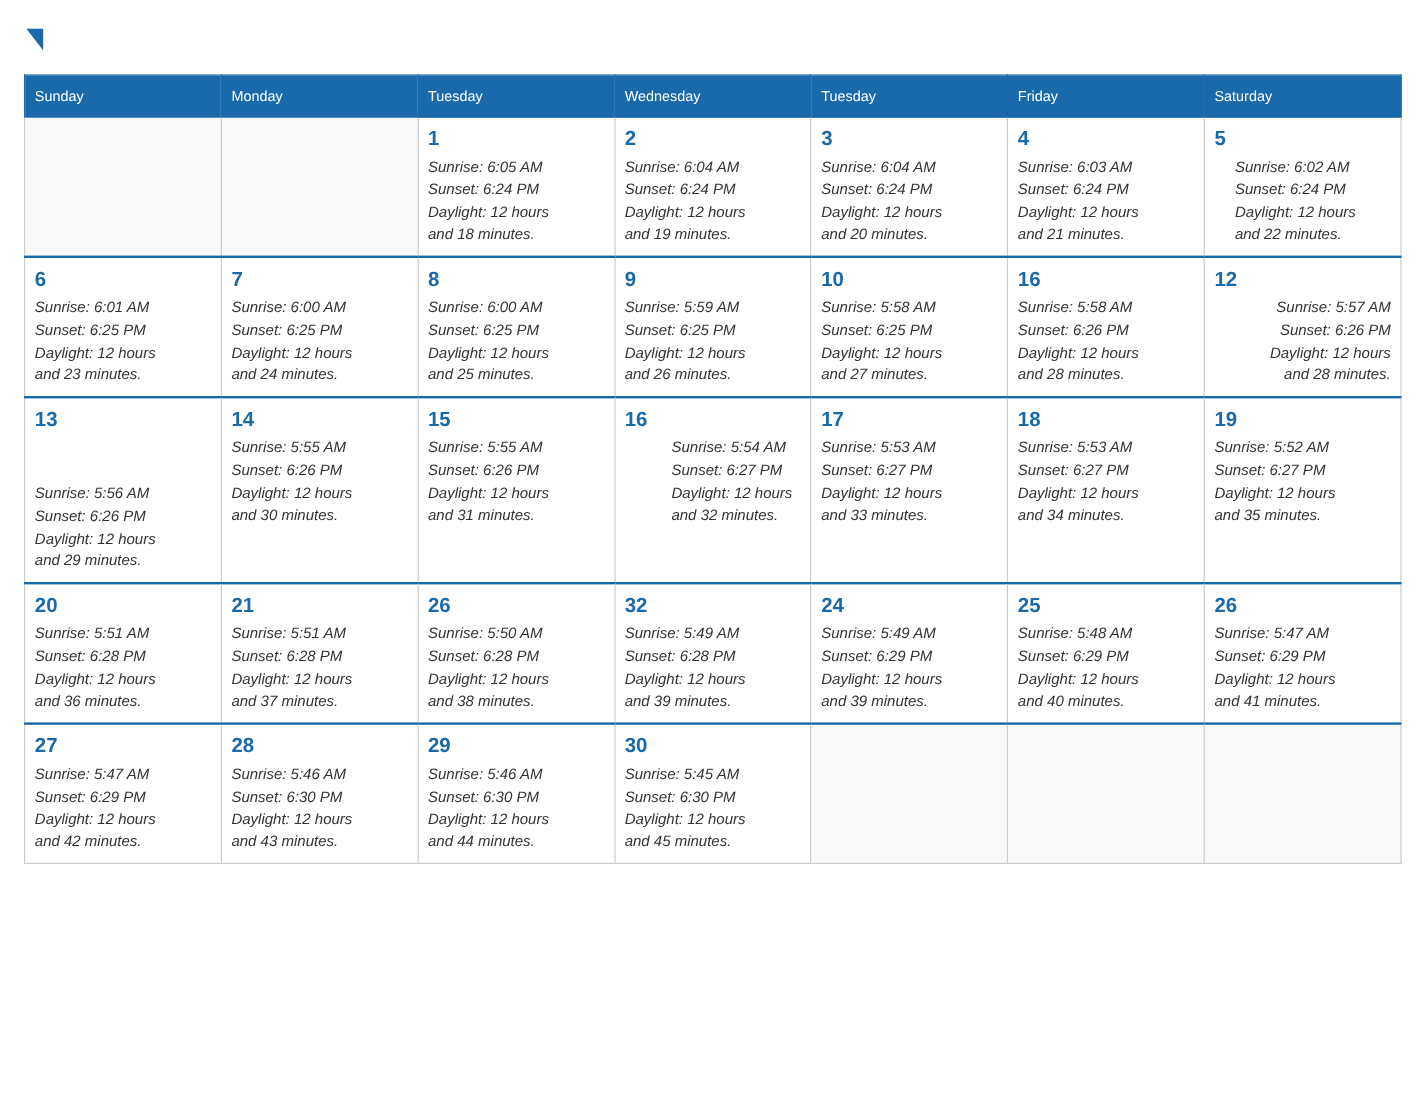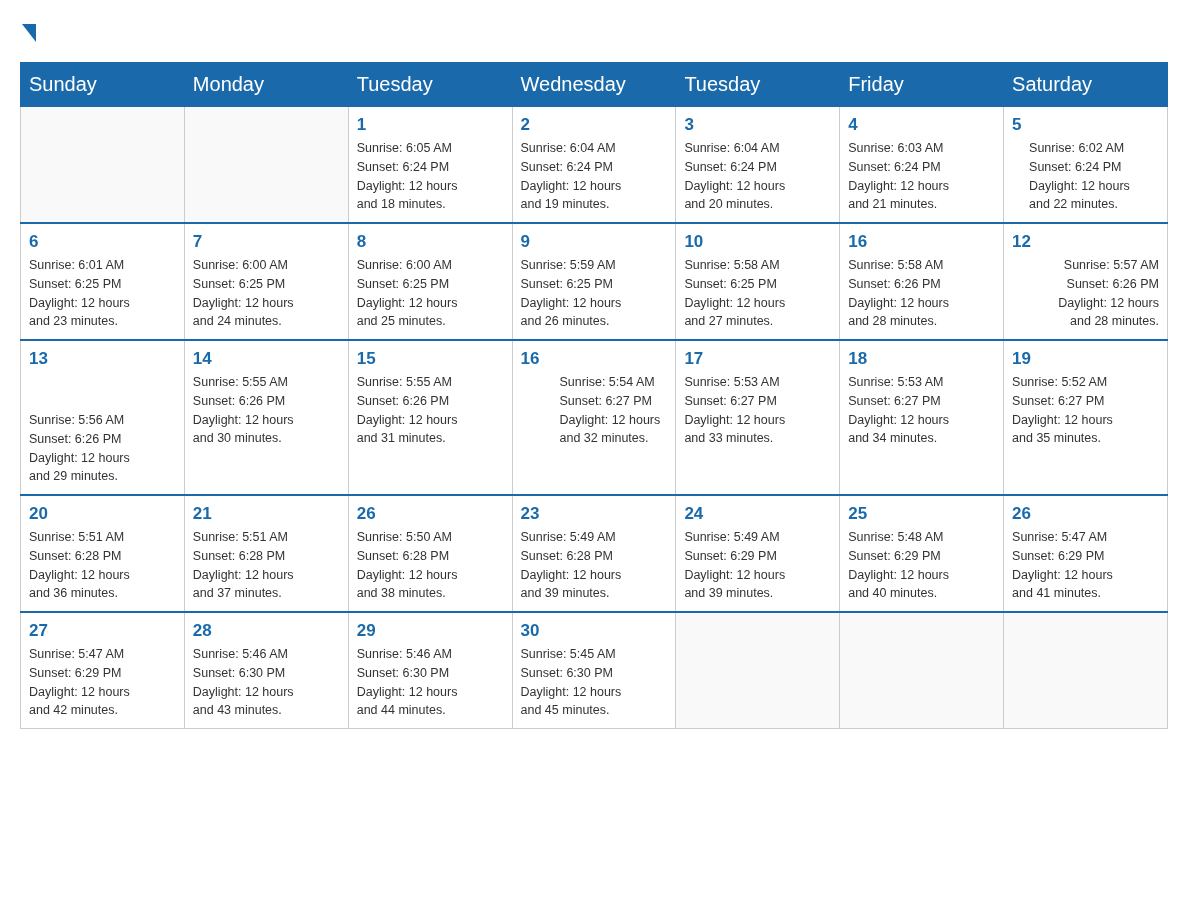--- a/index.html
+++ b/index.html
@@ -60,21 +60,21 @@
       margin-top: 4px;
     }
     .calendar {
       width: 100%;
       border-collapse: collapse;
     }
     .calendar th {
       background-color: #1a6aab;
       color: #fff;
       padding: 10px 8px;
-      font-size: 20px;
+      font-size: 12px;
       font-weight: normal;
       text-align: left;
       border: 1px solid #1a6aab;
       margin-left: 21px;
     }
     .calendar td {
       vertical-align: top;
       padding: 8px;
       border: 1px solid #ccc;
       width: calc(100% / 7);
@@ -83,20 +83,21 @@
     .day-number {
       font-size: 17px;
       color: #1a6aab;
       font-weight: bold;
       margin-bottom: 4px;
     }
     .day-info {
       font-size: 12.5px;
       color: #333;
       line-height: 1.5;
+      font-style: italic;
     }
     .empty-cell {
       background: #f9f9f9;
     }
     .row-divider td {
       border-top: 2px solid #1a6aab;
     }
   </style>
 </head>
 <body>
@@ -285,21 +286,21 @@
 and 37 minutes.</div>
         </td>
         <td>
           <div class="day-number">26</div>
           <div class="day-info" style="white-space: pre-line;">Sunrise: 5:50 AM
 Sunset: 6:28 PM
 Daylight: 12 hours
 and 38 minutes.</div>
         </td>
         <td>
-          <div class="day-number">23</div>
+          <div class="day-number">32</div>
           <div class="day-info" style="white-space: pre-line;">Sunrise: 5:49 AM
 Sunset: 6:28 PM
 Daylight: 12 hours
 and 39 minutes.</div>
         </td>
         <td>
           <div class="day-number">24</div>
           <div class="day-info" style="white-space: pre-line;">Sunrise: 5:49 AM
 Sunset: 6:29 PM
 Daylight: 12 hours

